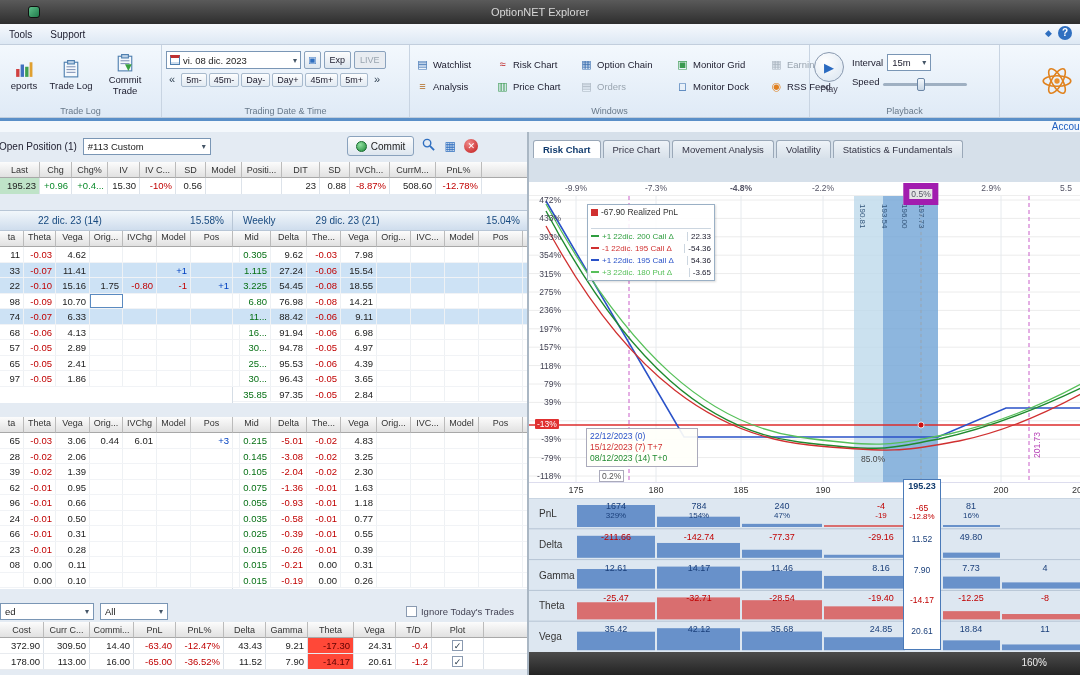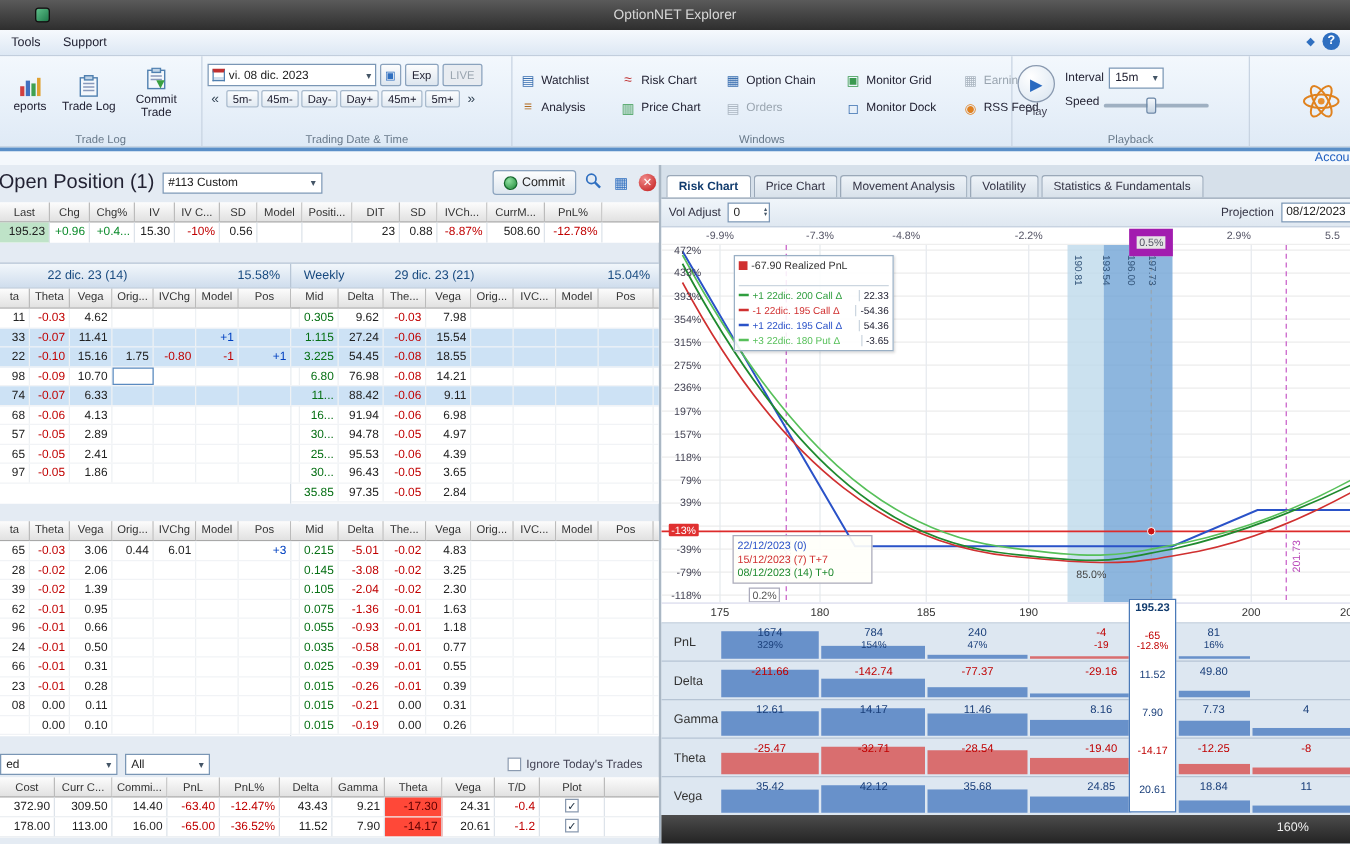--- a/index.html
+++ b/index.html
@@ -47,21 +47,21 @@
 .sel.small{width:44px}
 .slider-track{position:relative;width:84px;height:3px;background:#9fb0c2;border-radius:2px;margin-top:6px}
 .slider-thumb{position:absolute;left:34px;top:-5px;width:8px;height:13px;background:linear-gradient(#f4f8fc,#c8d6e4);border:1px solid #6a85a5;border-radius:2px}
 .atomwrap{flex:1;display:flex;align-items:center;justify-content:flex-end;padding-right:6px}
 
 #account-strip{position:absolute;top:118px;left:0;width:1080px;height:14px;background:#f4f8fc;border-top:3px solid #5a8fc8}
 #account-strip span{position:absolute;right:-8px;top:0;color:#1f5fc0;font-size:10px}
 
 #left-panel{position:absolute;left:0;top:132px;width:528px;height:543px;background:#e4ebf3;border-right:1px solid #aab7c4;overflow:hidden}
 #posbar{position:absolute;top:0;left:0;width:528px;height:28px;display:flex;align-items:center;gap:6px;padding-left:1px}
-#pos-title{font-size:16px;color:#223;margin-left:-2px}
+#pos-title{font-size:10px;color:#223;margin-left:-2px}
 #pos-sel{width:128px}
 .commit-btn{display:flex;align-items:center;gap:4px;height:20px;border:1px solid #8aa2bd;background:linear-gradient(#fdfdfd,#dde6ef);border-radius:3px;padding:0 8px;margin-left:130px;font-size:10px}
 .green-dot{width:11px;height:11px;border-radius:50%;background:radial-gradient(circle at 35% 30%,#8fe0a0,#1f8a3a);border:1px solid #156a2c}
 .pic{font-size:12px;color:#2f6fc0;width:16px;text-align:center}
 .pic.redx{color:#fff;background:radial-gradient(circle at 35% 30%,#f08a8a,#c01818);border-radius:50%;width:14px;height:14px;line-height:14px;font-size:9px}
 .cell{padding:1px 3px;text-align:right;white-space:nowrap;overflow:hidden;border-right:1px solid #dde3ea;font-size:9.5px}
 .cell.h{background:linear-gradient(#fcfcfc,#e1e1e1);border-right:1px solid #bbb;border-bottom:1px solid #a8a8a8;color:#333;text-align:center;font-size:9px}
 #summary{position:absolute;top:30px;left:0;width:528px;background:#fff}
 .sum-grid{display:grid;grid-template-columns:40px 32px 36px 32px 36px 30px 36px 40px 38px 30px 40px 46px 46px 1fr;height:16px;line-height:14px}
 .last-px{background:#bfe3c8}
@@ -899,40 +899,26 @@
 
 <div id="right-panel">
   <div id="tabbar">
       <div class="tab active">Risk Chart</div>
       <div class="tab">Price Chart</div>
       <div class="tab">Movement Analysis</div>
       <div class="tab">Volatility</div>
       <div class="tab">Statistics &amp; Fundamentals</div>
     </div>
 
-  <div id="rtoolbar">
-    <span class="tlbl">Vol Adjust</span>
-    <div class="spin">
-      <span>0</span>
-      <span class="spin-btns">
-          <i>▴</i>
-          <i>▾</i>
-        </span>
-    </div>
-    <span class="tlbl proj">Projection</span>
-    <div class="datebox">
-      <span>08/12/2023</span>
-    </div>
-  </div>
 
   <div id="chartwrap">
     <div id="top-axis">
         <span class="toplab" style="left: 47px;">-9.9%</span>
         <span class="toplab" style="left: 127px;">-7.3%</span>
-        <span class="toplab" style="left: 196px;">-4.8%</span>
+        <span class="toplab" style="left: 212px; font-weight: bold;">-4.8%</span>
         <span class="toplab" style="left: 294px;">-2.2%</span>
         <span class="toplab boxed" style="left: 392px;">0.5%</span>
         <span class="toplab" style="left: 462px;">2.9%</span>
         <span class="toplab" style="left: 537px;">5.5</span>
       </div>
     <svg id="riskchart" width="552" height="286">
         <line x1="0" y1="4" x2="552" y2="4" stroke="#ececec"></line>
         <line x1="0" y1="22.4" x2="552" y2="22.4" stroke="#ececec"></line>
         <line x1="0" y1="40.8" x2="552" y2="40.8" stroke="#ececec"></line>
         <line x1="0" y1="59.199999999999996" x2="552" y2="59.199999999999996" stroke="#ececec"></line>

